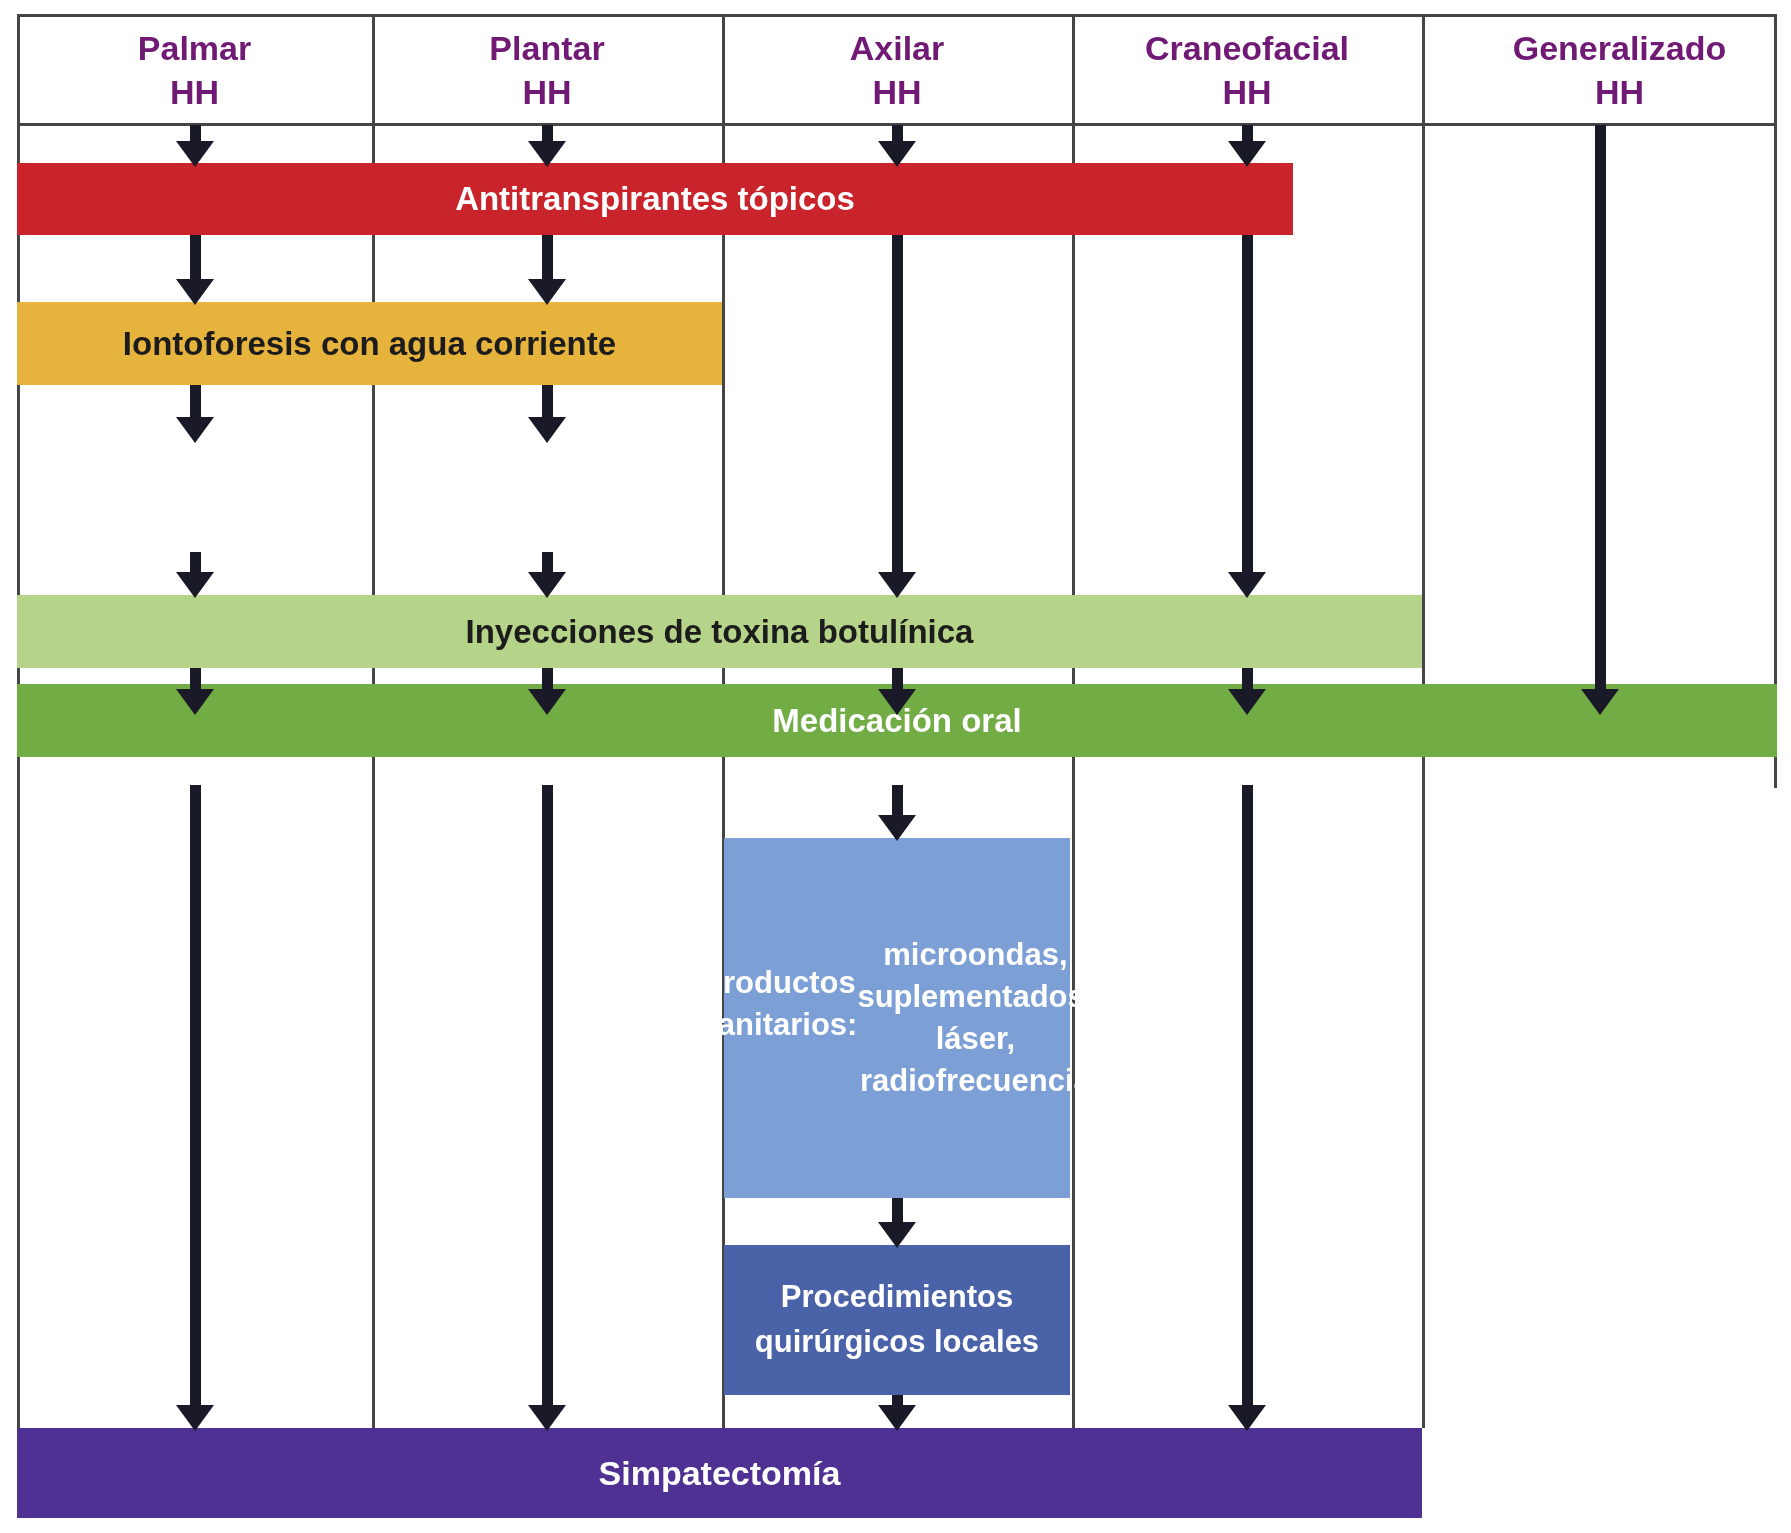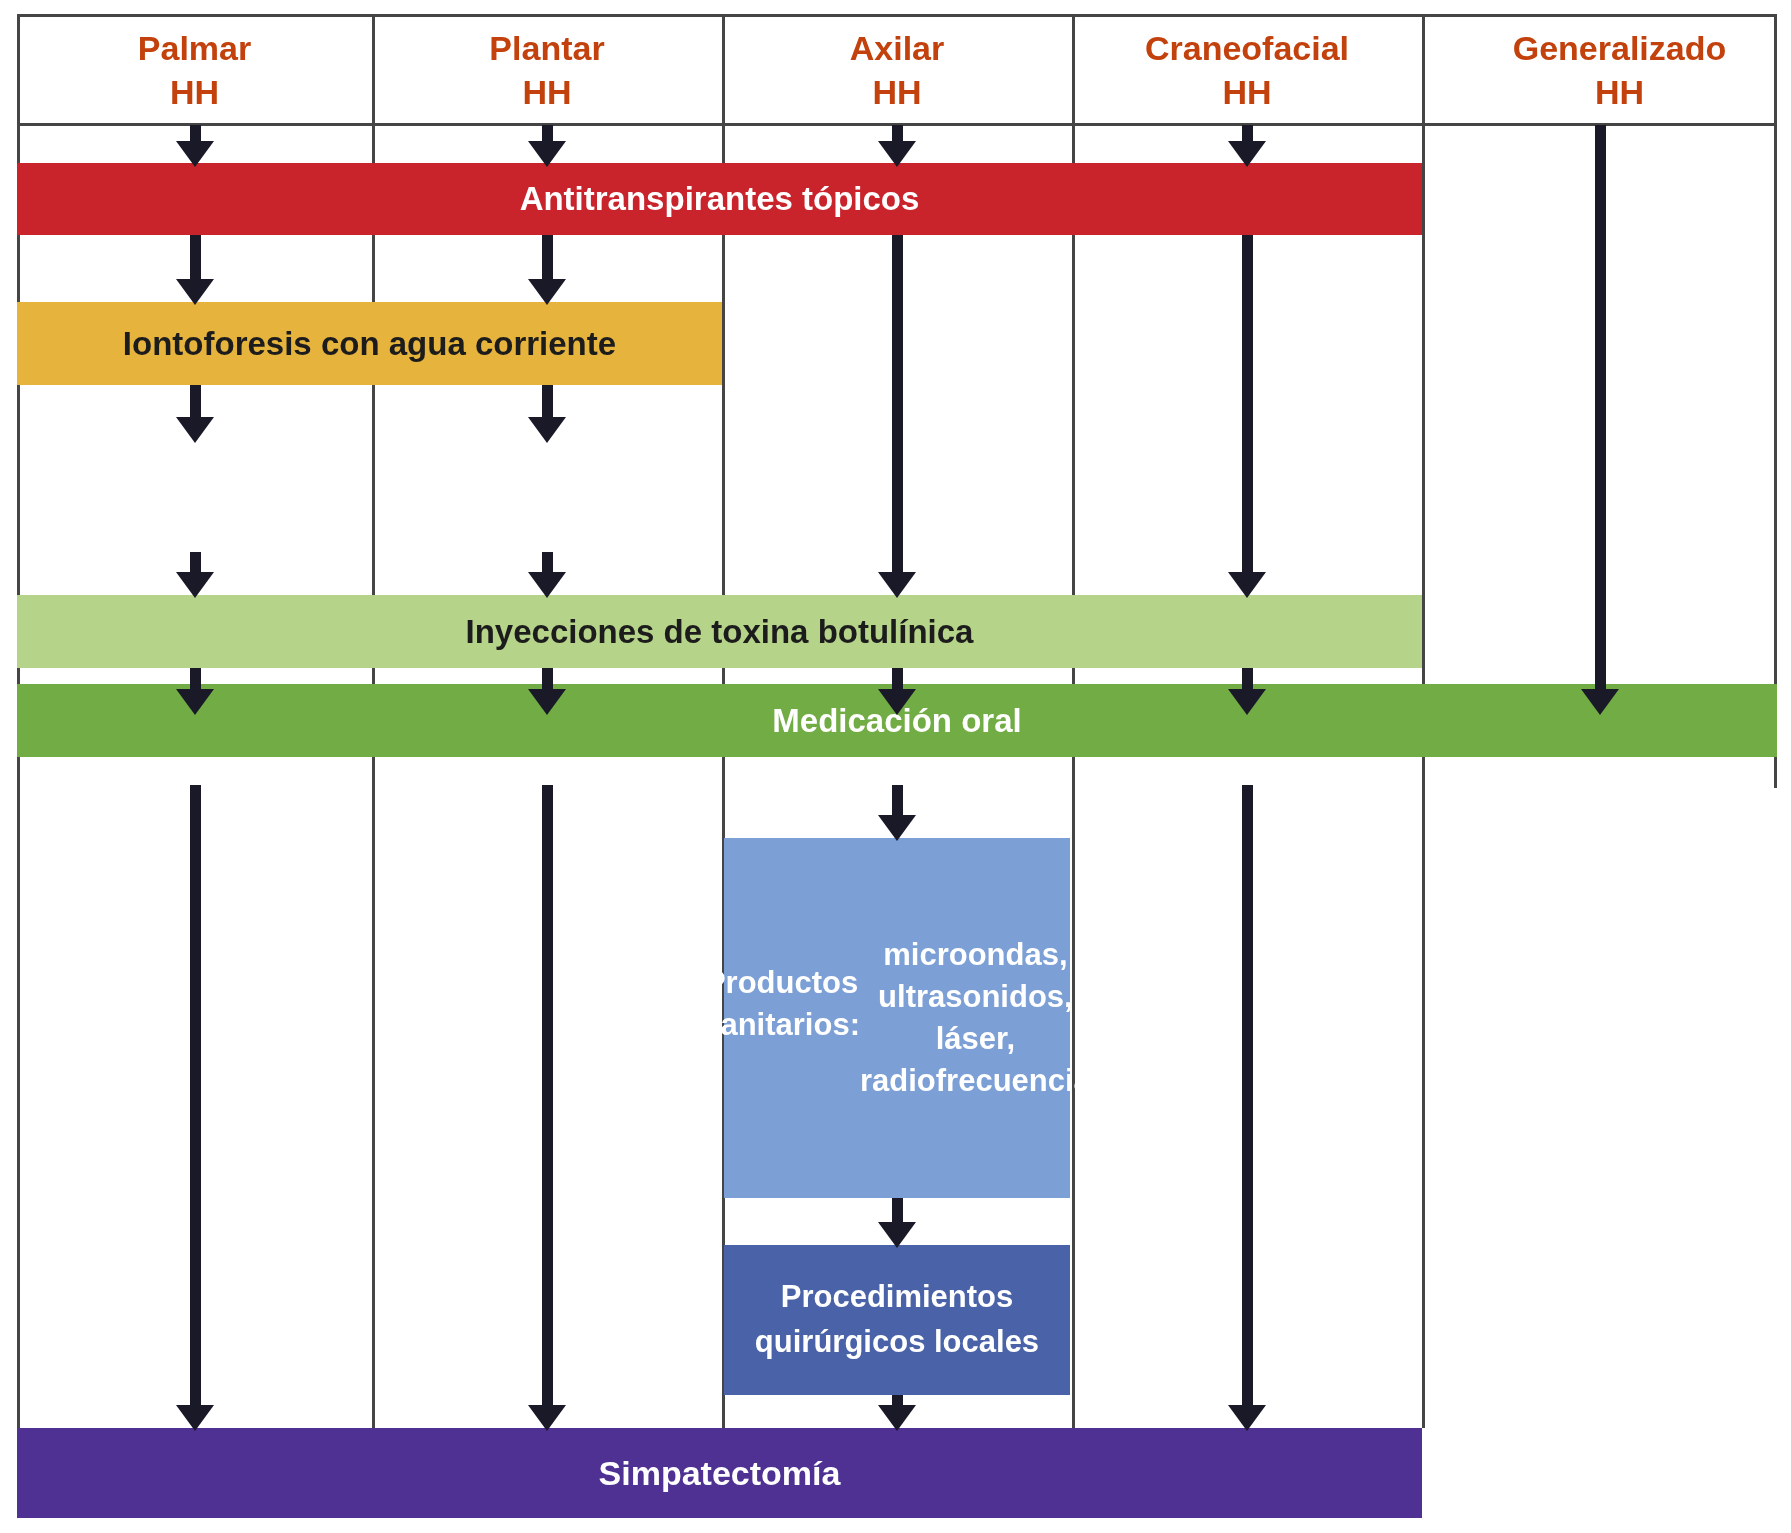--- a/index.html
+++ b/index.html
@@ -6,21 +6,21 @@
   .stage {
     position:relative; width:1791px; height:1533px; background:#ffffff;
     font-family:"Liberation Sans", sans-serif; overflow:hidden;
   }
   
   .line { position:absolute; background:#454545; z-index:1; }
   
   .col-header {
     position:absolute; top:17px; height:106px; z-index:2;
     display:flex; flex-direction:column; align-items:center; justify-content:center;
-    font-size:34px; font-weight:bold; color:#c2410c; line-height:1.3; text-align:left;
+    font-size:34px; font-weight:bold; color:#701a75; line-height:1.3; text-align:left;
   }
   
   .band {
     position:absolute; z-index:2; display:flex; align-items:center; justify-content:center;
     font-weight:bold; font-size:33px; text-align:center; line-height:1.25;
   }
   .band.light-text { color:#ffffff; }
   .band.dark-text  { color:#1c1c1c; }
   .band-red        { background:#c9232b; }
   .band-orange     { background:#e6b33d; }
@@ -75,40 +75,40 @@
   </div>
   <div class="col-header" style="left:1072px;width:350px">
     <span>Craneofacial</span>
     <span>HH</span>
   </div>
   <div class="col-header" style="left:1422px;width:395px">
     <span>Generalizado</span>
     <span>HH</span>
   </div>
 
-  <div class="band band-red light-text" style="left: 17px; top: 163px; width: 1405px; height: 72px; background-color: rgb(201, 35, 43);">
+  <div class="band band-red light-text" style="left: 17px; top: 163px; width: 1276px; height: 72px; background-color: rgb(201, 35, 43);">
     <span>Antitranspirantes tópicos</span>
   </div>
 
   <div class="band band-orange dark-text" style="left: 17px; top: 302px; width: 705px; height: 83px; background-color: rgb(230, 179, 61);">
     <span>Iontoforesis con agua corriente</span>
   </div>
 
 
   <div class="band band-lightgreen dark-text" style="left: 17px; top: 595px; width: 1405px; height: 73px; background-color: rgb(181, 211, 137);">
     <span>Inyecciones de toxina botulínica</span>
   </div>
 
   <div class="band band-green light-text" style="left: 17px; top: 684px; width: 1760px; height: 73px; background-color: rgb(114, 172, 68);">
     <span>Medicación oral</span>
   </div>
 
   <div class="band box-lightblue light-text" style="left: 724px; top: 838px; width: 346px; height: 360px; background-color: rgb(124, 159, 214);">
     <span class="devices-heading">Productos sanitarios:</span>
-    <span class="devices-body">microondas, ultrasonidos, láser, radiofrecuencia</span>
+    <span class="devices-body">microondas, suplementados, láser, radiofrecuencia</span>
   </div>
 
   <div class="band box-darkblue light-text" style="left: 724px; top: 1245px; width: 346px; height: 150px; background-color: rgb(74, 99, 168);">
     <span class="wrap-330">Procedimientos quirúrgicos locales</span>
   </div>
 
   <div class="band band-purple light-text" style="left: 17px; top: 1428px; width: 1405px; height: 90px; background-color: rgb(78, 49, 146);">
     <span>Simpatectomía</span>
   </div>
 

